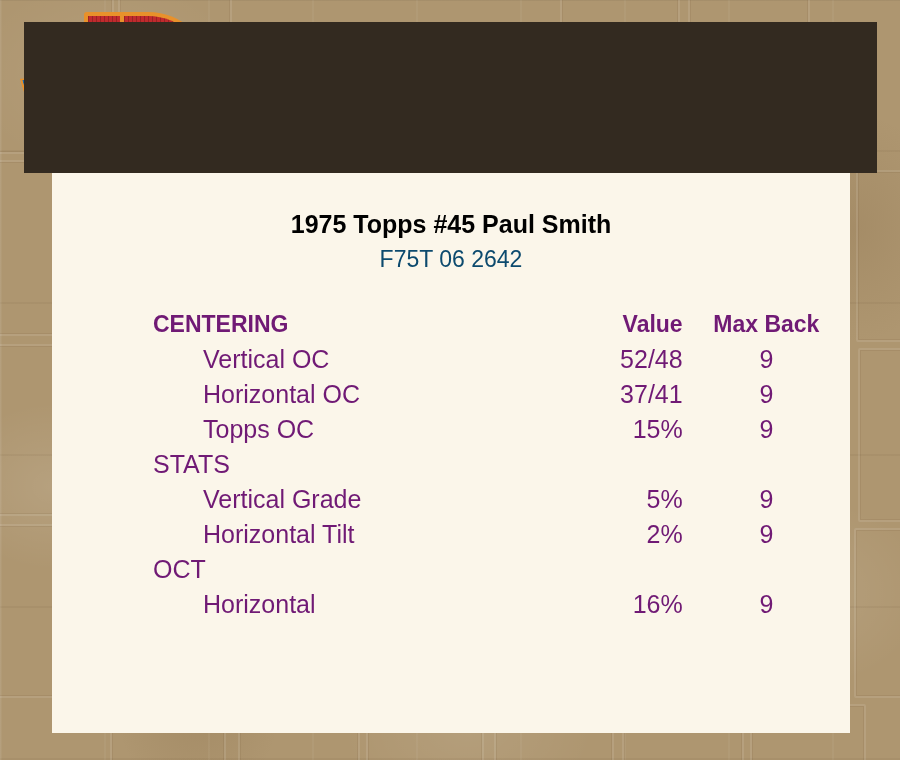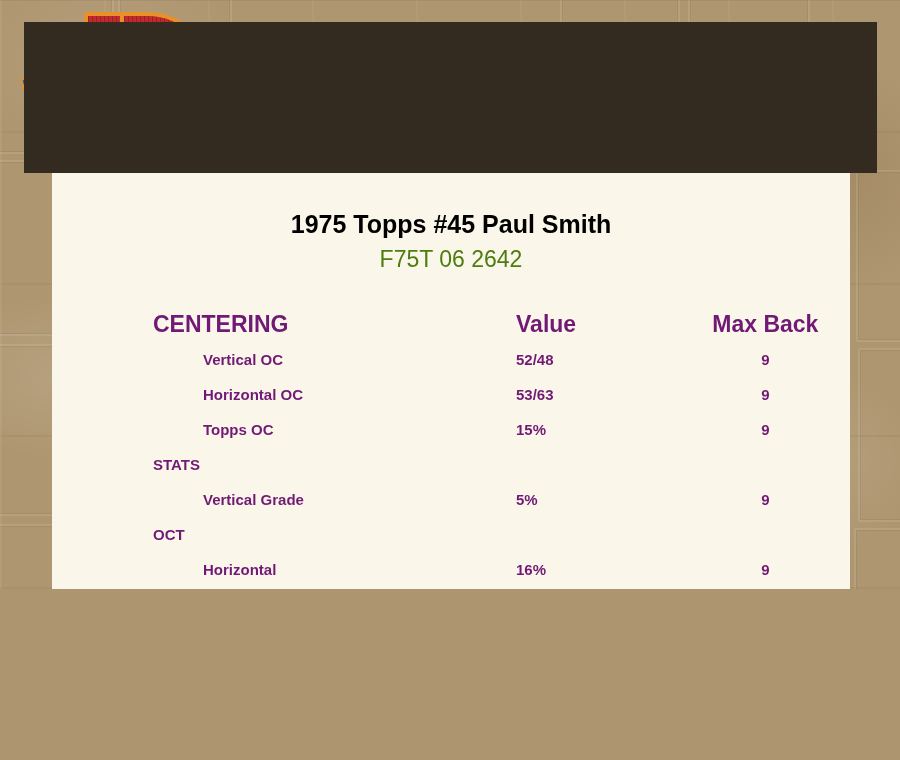--- a/index.html
+++ b/index.html
@@ -11,21 +11,21 @@
     height: 760px;
     overflow: hidden;
     font-family: "Liberation Sans", sans-serif;
     background: #ad9570;
   }
 
   
   #page {
     position: relative;
     width: 900px;
-    height: 589px;
+    height: 760px;
     background: #ad9570;
     overflow: hidden;
   }
   
   #bg-texture {
     position: absolute;
     inset: 0;
     background-color: #ae9670;
     background-image:
       linear-gradient(90deg, rgba(255,255,255,.055) 0 1px, transparent 1px 100%),
@@ -218,50 +218,50 @@
     text-align: center;
     font-size: 25px;
     font-weight: bold;
     color: #000000;
     line-height: 30px;
   }
   #card-serial {
     margin: 6px 0 16px 0;
     text-align: center;
     font-size: 23px;
-    color: #4d7c0f;
+    color: #0c4a6e;
     line-height: 28px;
   }
 
   
   #stats-table {
     margin: 34px 0 0 0;
     width: 798px;
     border-collapse: collapse;
     color: #701a75;
   }
   #stats-table th,
   #stats-table td {
     padding: 0;
     line-height: 35px;
     height: 35px;
-    font-weight: bold;
-    font-size: 15px;
+    font-weight: normal;
+    font-size: 25px;
     vertical-align: middle;
   }
   #stats-table th.col-group,
   #stats-table td.col-group {
     width: 390px;
     text-align: left;
     padding-left: 101px;
   }
   #stats-table th.col-value,
   #stats-table td.col-value {
     width: 200px;
-    text-align: left;
+    text-align: right;
   }
   #stats-table th.col-max,
   #stats-table td.col-max {
     width: 208px;
     text-align: center;
   }
   #stats-table th {
     font-weight: bold;
     font-size: 23px;
   }
@@ -337,21 +337,21 @@
       <tbody>
 
         <tr>
           <td class="col-group row-label">Vertical OC</td>
           <td class="col-value">52/48</td>
           <td class="col-max">9</td>
         </tr>
 
         <tr>
           <td class="col-group row-label">Horizontal OC</td>
-          <td class="col-value">53/63</td>
+          <td class="col-value">37/41</td>
           <td class="col-max">9</td>
         </tr>
 
         <tr>
           <td class="col-group row-label">Topps OC</td>
           <td class="col-value">15%</td>
           <td class="col-max">9</td>
         </tr>
 
         <tr>
@@ -359,20 +359,25 @@
           <td class="col-value"></td>
           <td class="col-max"></td>
         </tr>
 
         <tr>
           <td class="col-group row-label">Vertical Grade</td>
           <td class="col-value">5%</td>
           <td class="col-max">9</td>
         </tr>
 
+        <tr>
+          <td class="col-group row-label">Horizontal Tilt</td>
+          <td class="col-value">2%</td>
+          <td class="col-max">9</td>
+        </tr>
 
         <tr>
           <td class="col-group group-head">OCT</td>
           <td class="col-value"></td>
           <td class="col-max"></td>
         </tr>
 
 
         <tr>
           <td class="col-group row-label">Horizontal</td>

